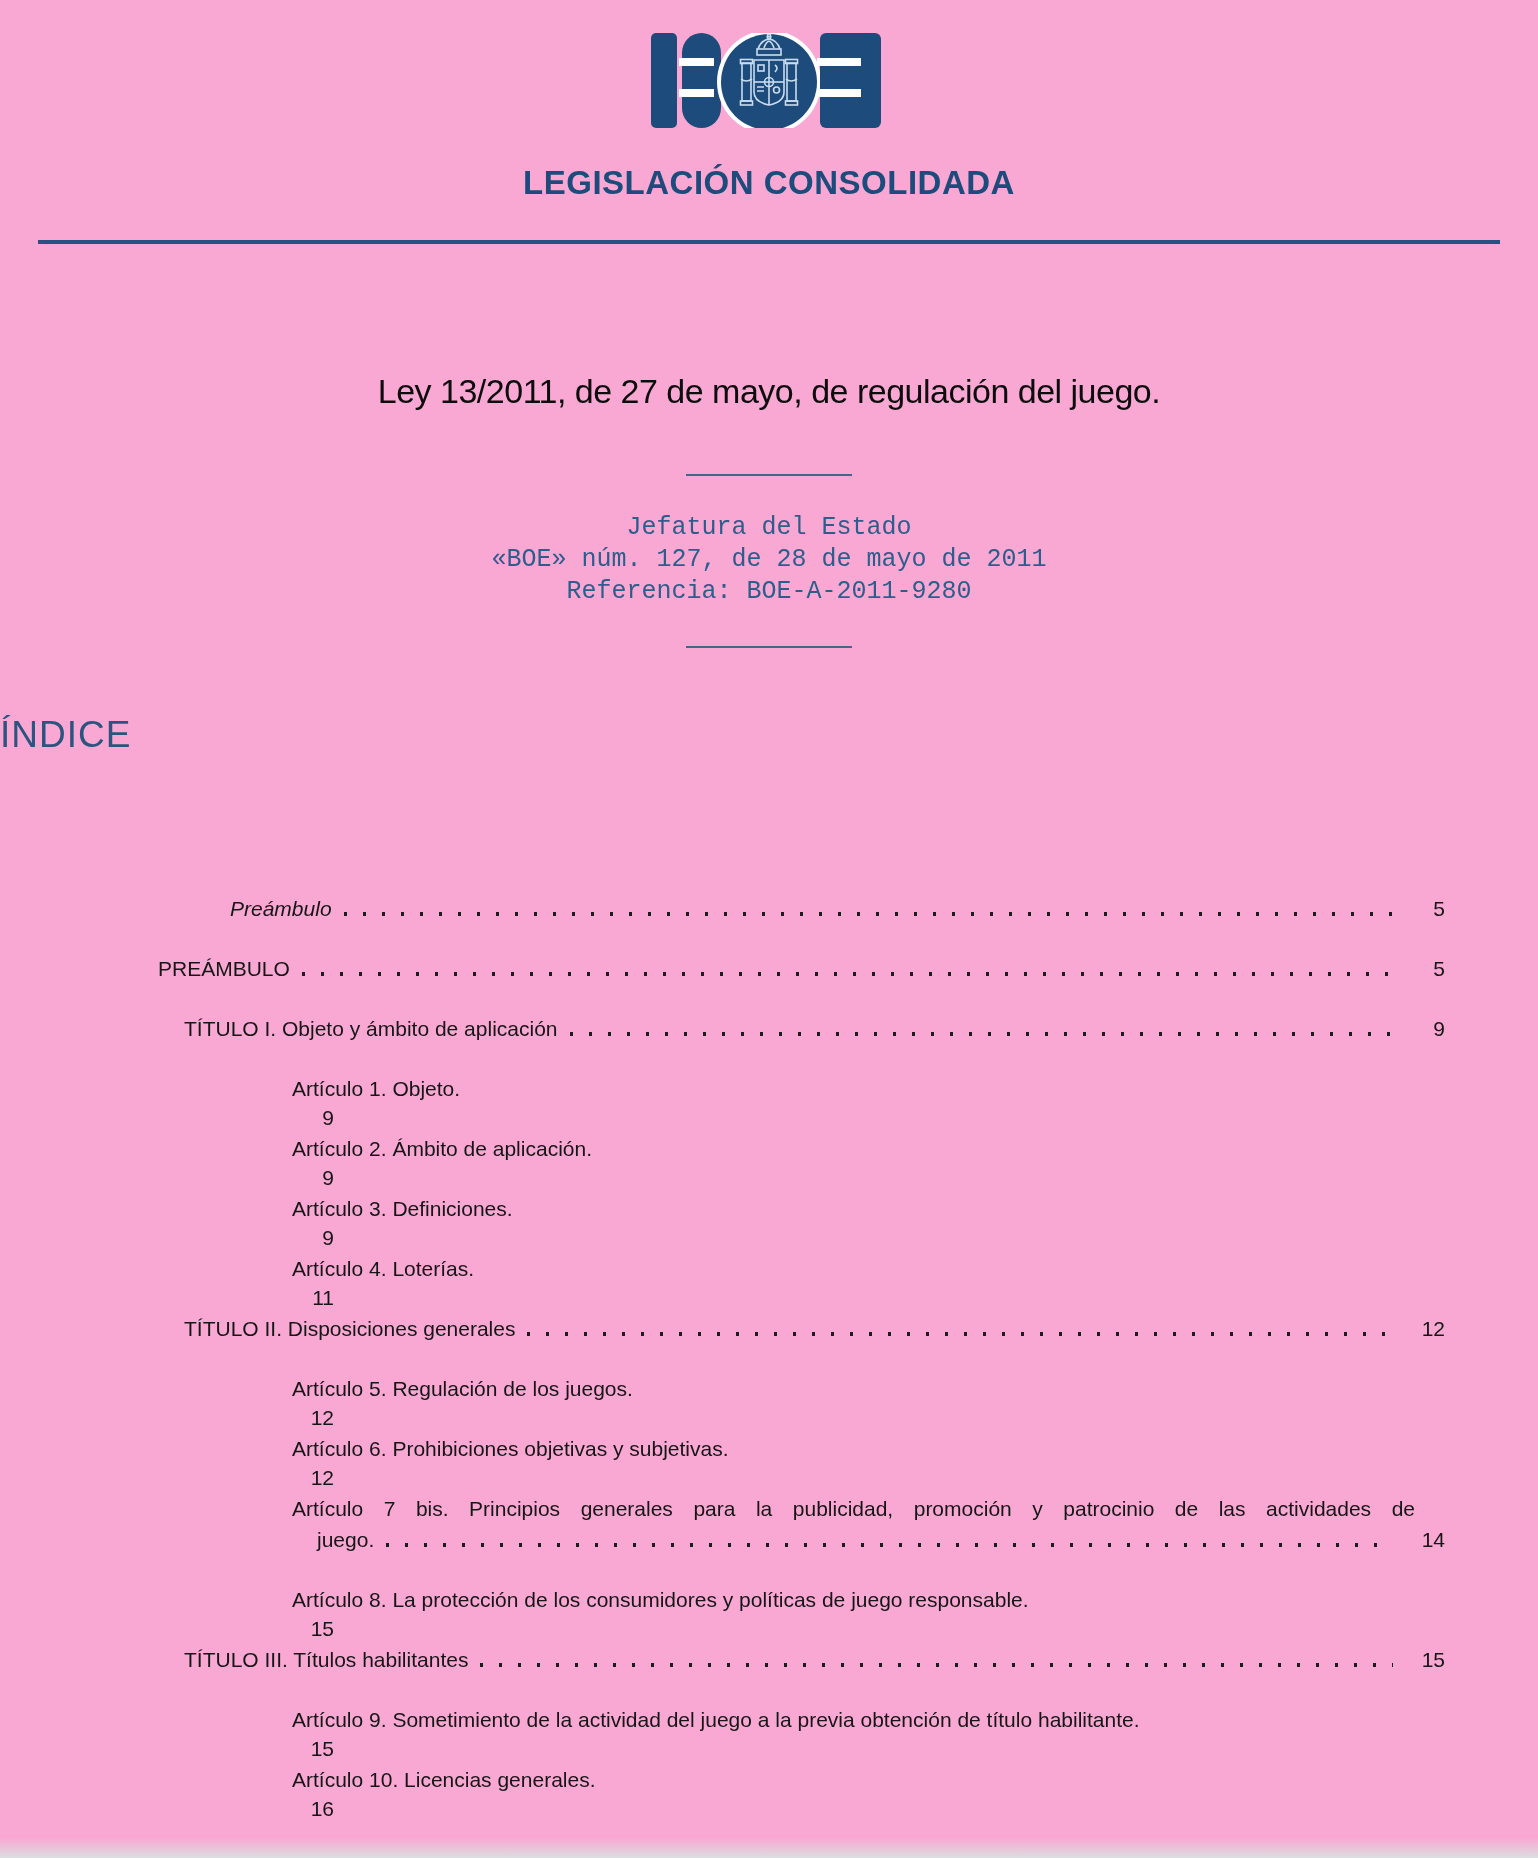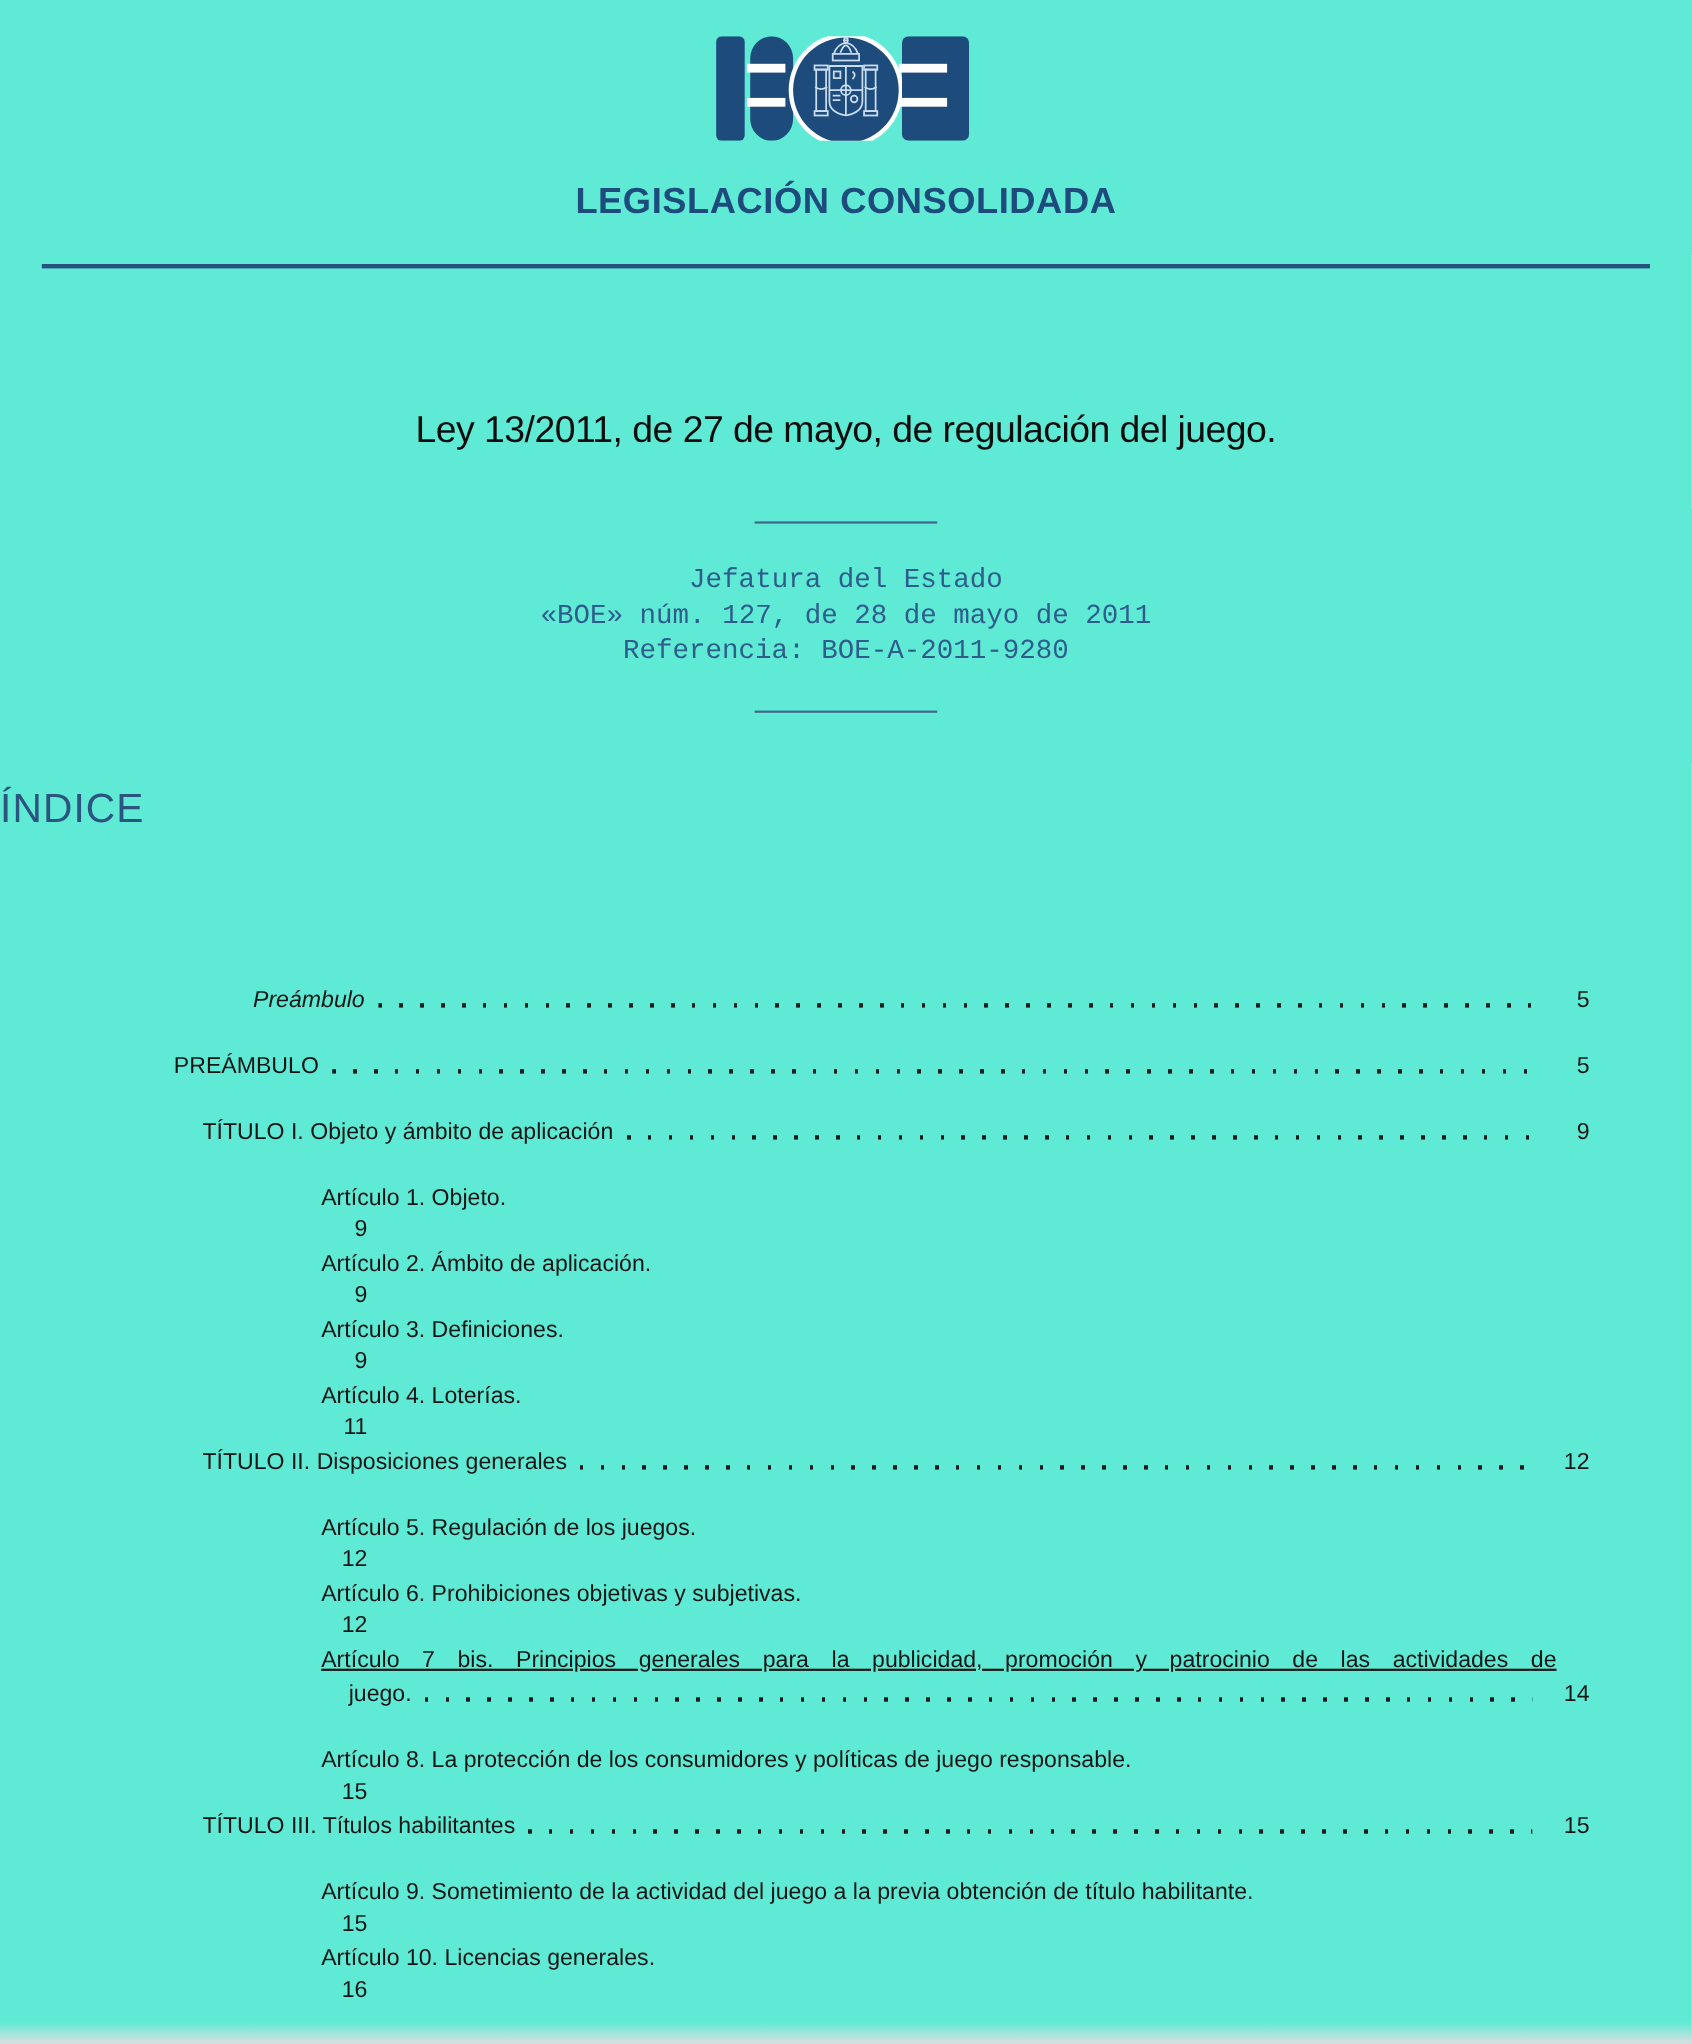--- a/index.html
+++ b/index.html
@@ -1,21 +1,21 @@
 <!DOCTYPE html>
 <html><head>
 <meta charset="utf-8">
 <style>
   html,body{margin:0;padding:0;background:#ffffff;}
   body{
     width:1538px;height:1858px;position:relative;overflow:hidden;
     font-family:"Liberation Sans", sans-serif;color:#1a1a1a;
     -webkit-font-smoothing:antialiased;
   }
-  .page{position:absolute;inset:0;background:#5eead4;}
+  .page{position:absolute;inset:0;background:#f9a8d4;}
 
   
   .logo{position:absolute;left:651px;top:33px;width:230px;height:95px;}
   .banner{
     position:absolute;top:164px;left:0;width:100%;text-align:center;
     font-size:33px;font-weight:bold;letter-spacing:.5px;color:#1d4b7c;line-height:38px;
   }
   .header-rule{position:absolute;top:240px;left:38px;right:38px;height:4px;background:#27517e;}
 
   
@@ -44,21 +44,21 @@
     background:repeating-linear-gradient(to right,#1c1c1c 0 3.2px,transparent 3.2px 19px);
   }
   .toc-page{min-width:42px;text-align:right;white-space:nowrap;}
   .ind-1{padding-left:26px;}
   .ind-it{padding-left:72px;font-style:italic;}
   .ind-it .dots,.ind-it .toc-page{font-style:normal;}
   .ind-2{padding-left:134px;flex-direction:column;}
   .toc-entry-wrap{margin-bottom:36px;}
   .toc-just{
     text-align:justify;text-align-last:justify;
-    padding-left:134px;padding-right:30px;height:24px;line-height:24px;margin-bottom:7px;text-decoration:underline;
+    padding-left:134px;padding-right:30px;height:24px;line-height:24px;margin-bottom:7px;
   }
   .toc-entry-wrap .toc-row{margin-bottom:16px;padding-left:159px;}
 
   .page-bottom-shadow{
     position:absolute;left:0;bottom:0;width:100%;height:20px;
     background:linear-gradient(to bottom,rgba(226,228,230,0),#dcdee0);
   }
 </style>
 </head>
 <body>

